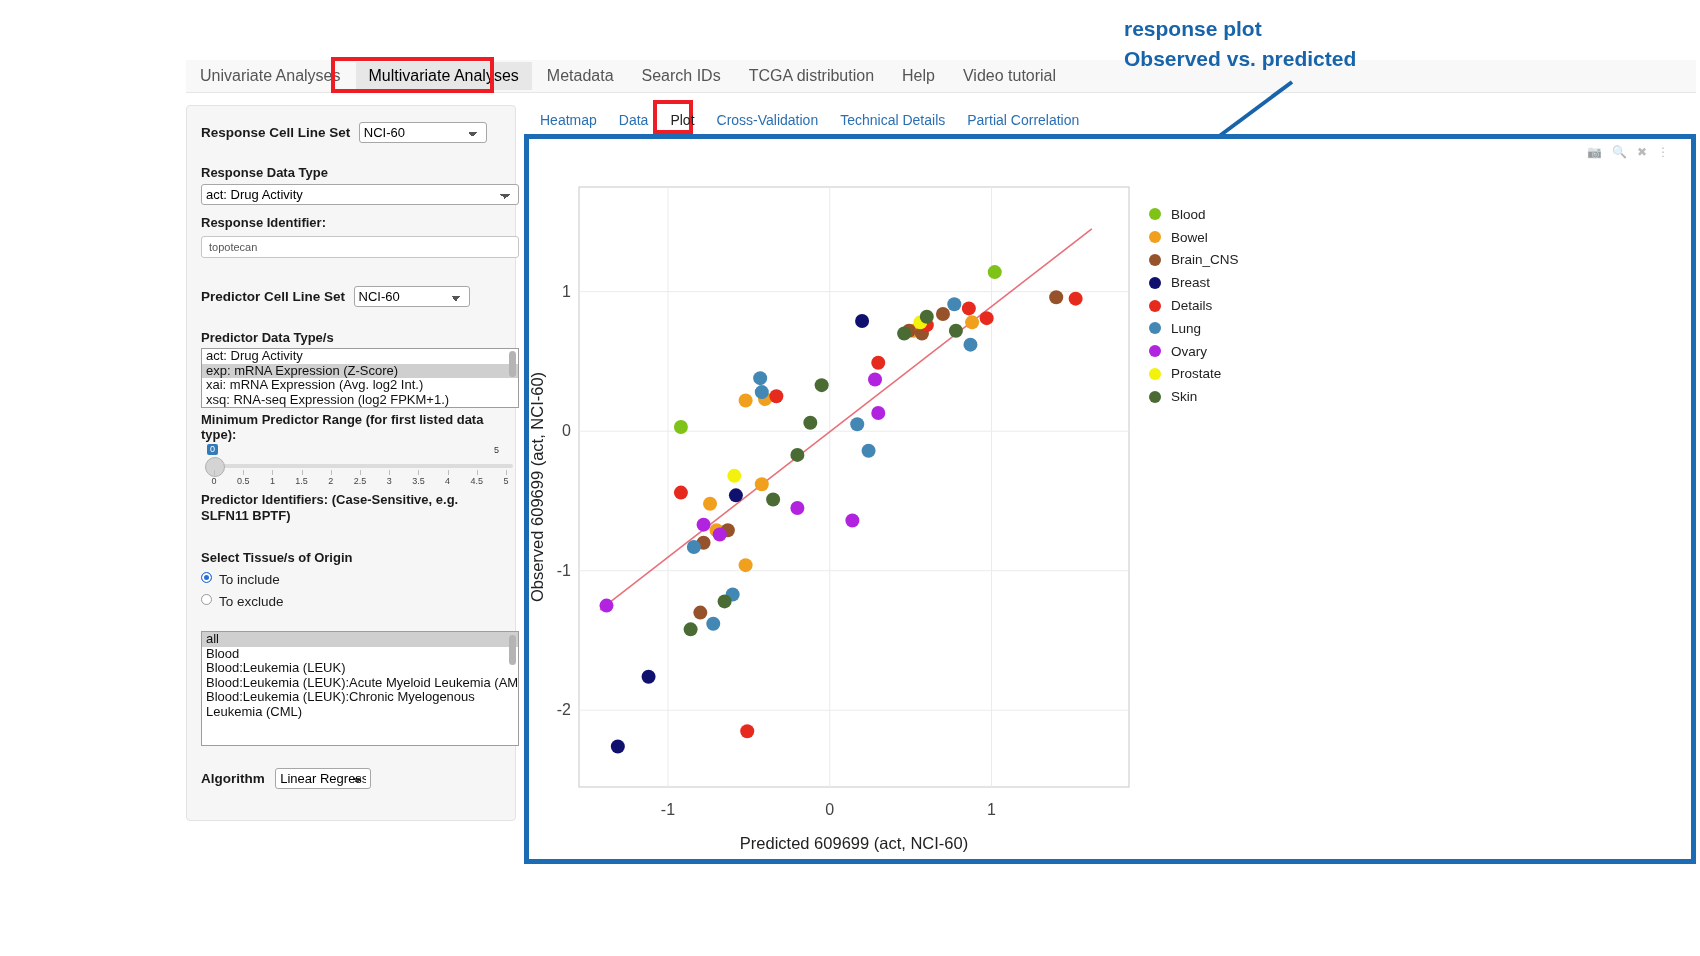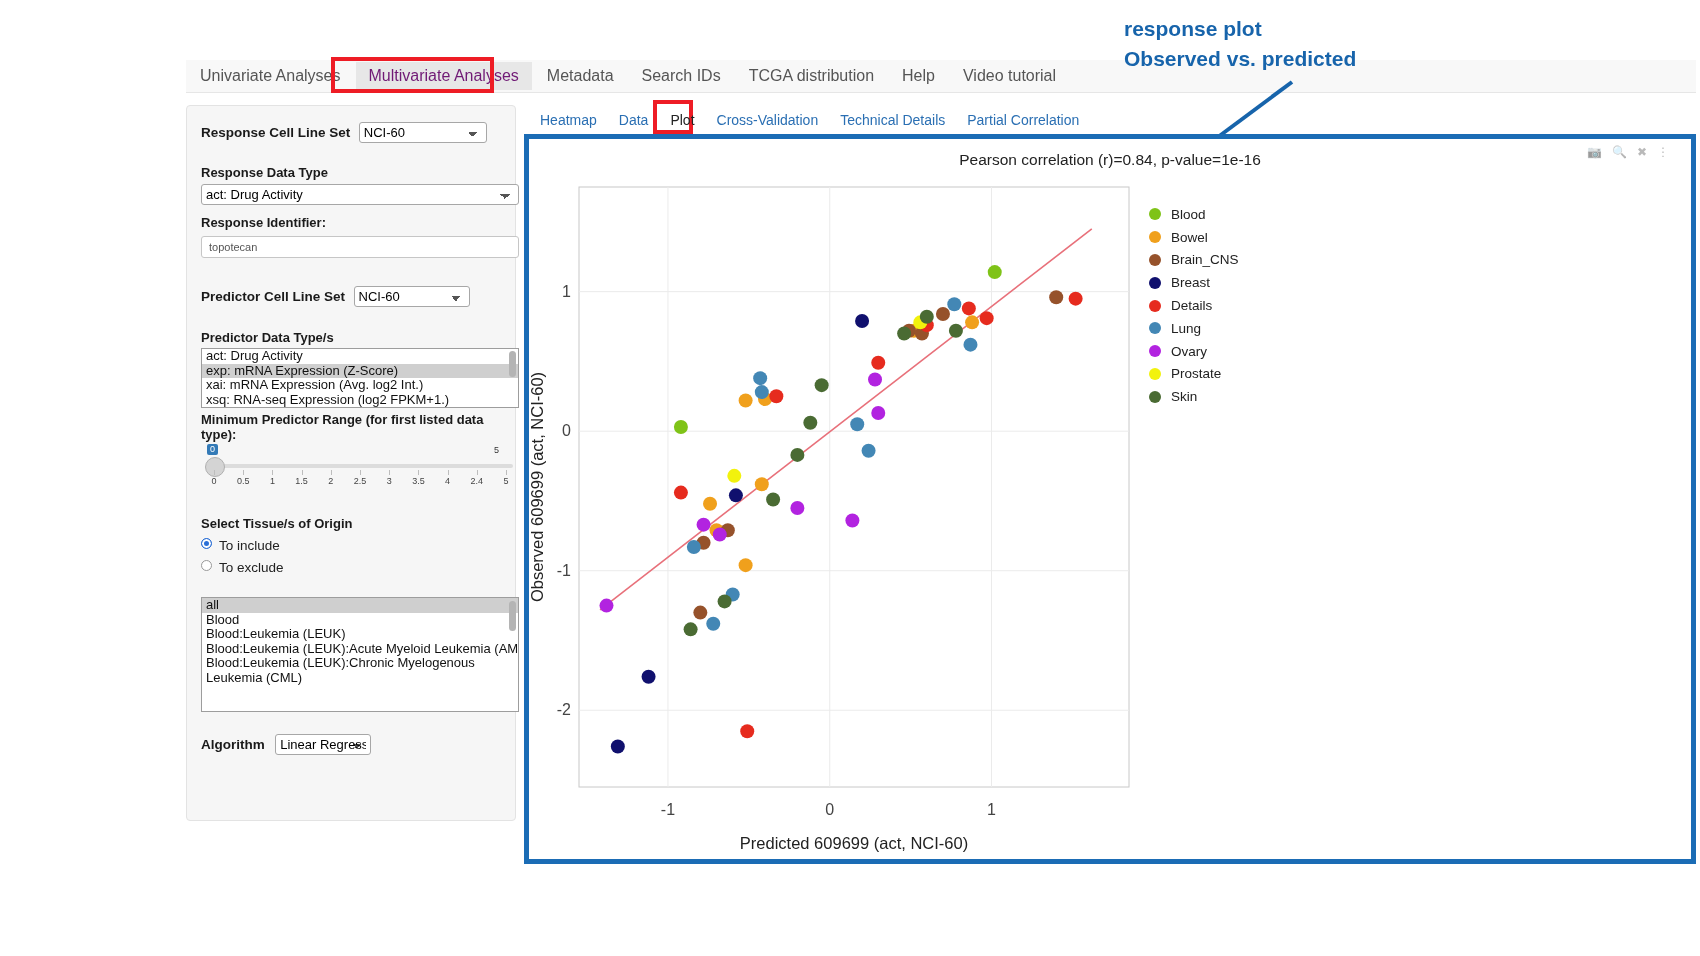--- a/index.html
+++ b/index.html
@@ -11,21 +11,21 @@
   
   .navbar{
     position:absolute;left:186px;top:60px;width:1510px;height:32px;
     background:#f8f8f8;border-bottom:1px solid #e6e6e6;
     display:flex;align-items:center;
   }
   .nav-item{
     font-size:16px;color:#555;padding:5px 13px;margin:0 1px;
     white-space:nowrap;cursor:pointer;
   }
-  .nav-item.active{background:#e7e7e7;color:#701a75;}
+  .nav-item.active{background:#e7e7e7;color:#000000;}
   
   .redbox{position:absolute;border:4px solid #ee1c25;box-sizing:border-box;pointer-events:none;}
   #rb-multivariate{left:331px;top:57px;width:163px;height:36px;}
   #rb-plot{left:653px;top:100px;width:40px;height:34px;}
   
   .sidepanel{
     position:absolute;left:186px;top:105px;width:330px;height:716px;
     background:#f6f6f6;border:1px solid #e3e3e3;border-radius:4px;
     padding:12px 14px;box-sizing:border-box;
   }
@@ -191,28 +191,29 @@
           <div class="ticklbl" style="left: 129.8px;">2</div>
           <div class="tickmark" style="left: 159px;"></div>
           <div class="ticklbl" style="left: 159px;">2.5</div>
           <div class="tickmark" style="left: 188.2px;"></div>
           <div class="ticklbl" style="left: 188.2px;">3</div>
           <div class="tickmark" style="left: 217.4px;"></div>
           <div class="ticklbl" style="left: 217.4px;">3.5</div>
           <div class="tickmark" style="left: 246.6px;"></div>
           <div class="ticklbl" style="left: 246.6px;">4</div>
           <div class="tickmark" style="left: 275.8px;"></div>
-          <div class="ticklbl" style="left: 275.8px;">2.4</div>
+          <div class="ticklbl" style="left: 275.8px;">4.5</div>
           <div class="tickmark" style="left: 305px;"></div>
           <div class="ticklbl" style="left: 305px;">5</div>
         </div>
     </div>
   </div>
 
   <div style="margin-top:2px;">
+    <span class="lbl" style="line-height:16px;">Predictor Identifiers: (Case-Sensitive, e.g. SLFN11 BPTF)</span>
   </div>
 
   <div style="margin-top:26px;">
     <span class="lbl">Select Tissue/s of Origin</span>
     <div class="radio-row">
       <span class="radio on"></span>
       <span>To include</span>
     </div>
     <div class="radio-row">
       <span class="radio"></span>
@@ -250,21 +251,20 @@
 
 <div class="plotpanel">
   <div class="toolbar-icons">
     <span>📷</span>
     <span>🔍</span>
     <span>✖</span>
     <span>⋮</span>
   </div>
 
   <div class="plot-title">
-    <div>Pearson correlation (r)=0.84, p-value=1e-16</div>
   </div>
 
   <svg class="chart-area" id="chart-svg" viewBox="0 0 1162 720">
       <rect x="50" y="48" width="550" height="600" fill="#ffffff" stroke="#c8c8c8" stroke-width="1"></rect>
       <line x1="50" y1="152.65116279069764" x2="600" y2="152.65116279069764" stroke="#ebebeb" stroke-width="1"></line>
       <text x="42" y="157.65116279069764" text-anchor="end" font-size="16" fill="#444" font-family="&quot;Liberation Sans&quot;, sans-serif">1</text>
       <line x1="50" y1="292.1860465116279" x2="600" y2="292.1860465116279" stroke="#ebebeb" stroke-width="1"></line>
       <text x="42" y="297.1860465116279" text-anchor="end" font-size="16" fill="#444" font-family="&quot;Liberation Sans&quot;, sans-serif">0</text>
       <line x1="50" y1="431.72093023255815" x2="600" y2="431.72093023255815" stroke="#ebebeb" stroke-width="1"></line>
       <text x="42" y="436.72093023255815" text-anchor="end" font-size="16" fill="#444" font-family="&quot;Liberation Sans&quot;, sans-serif">-1</text>

